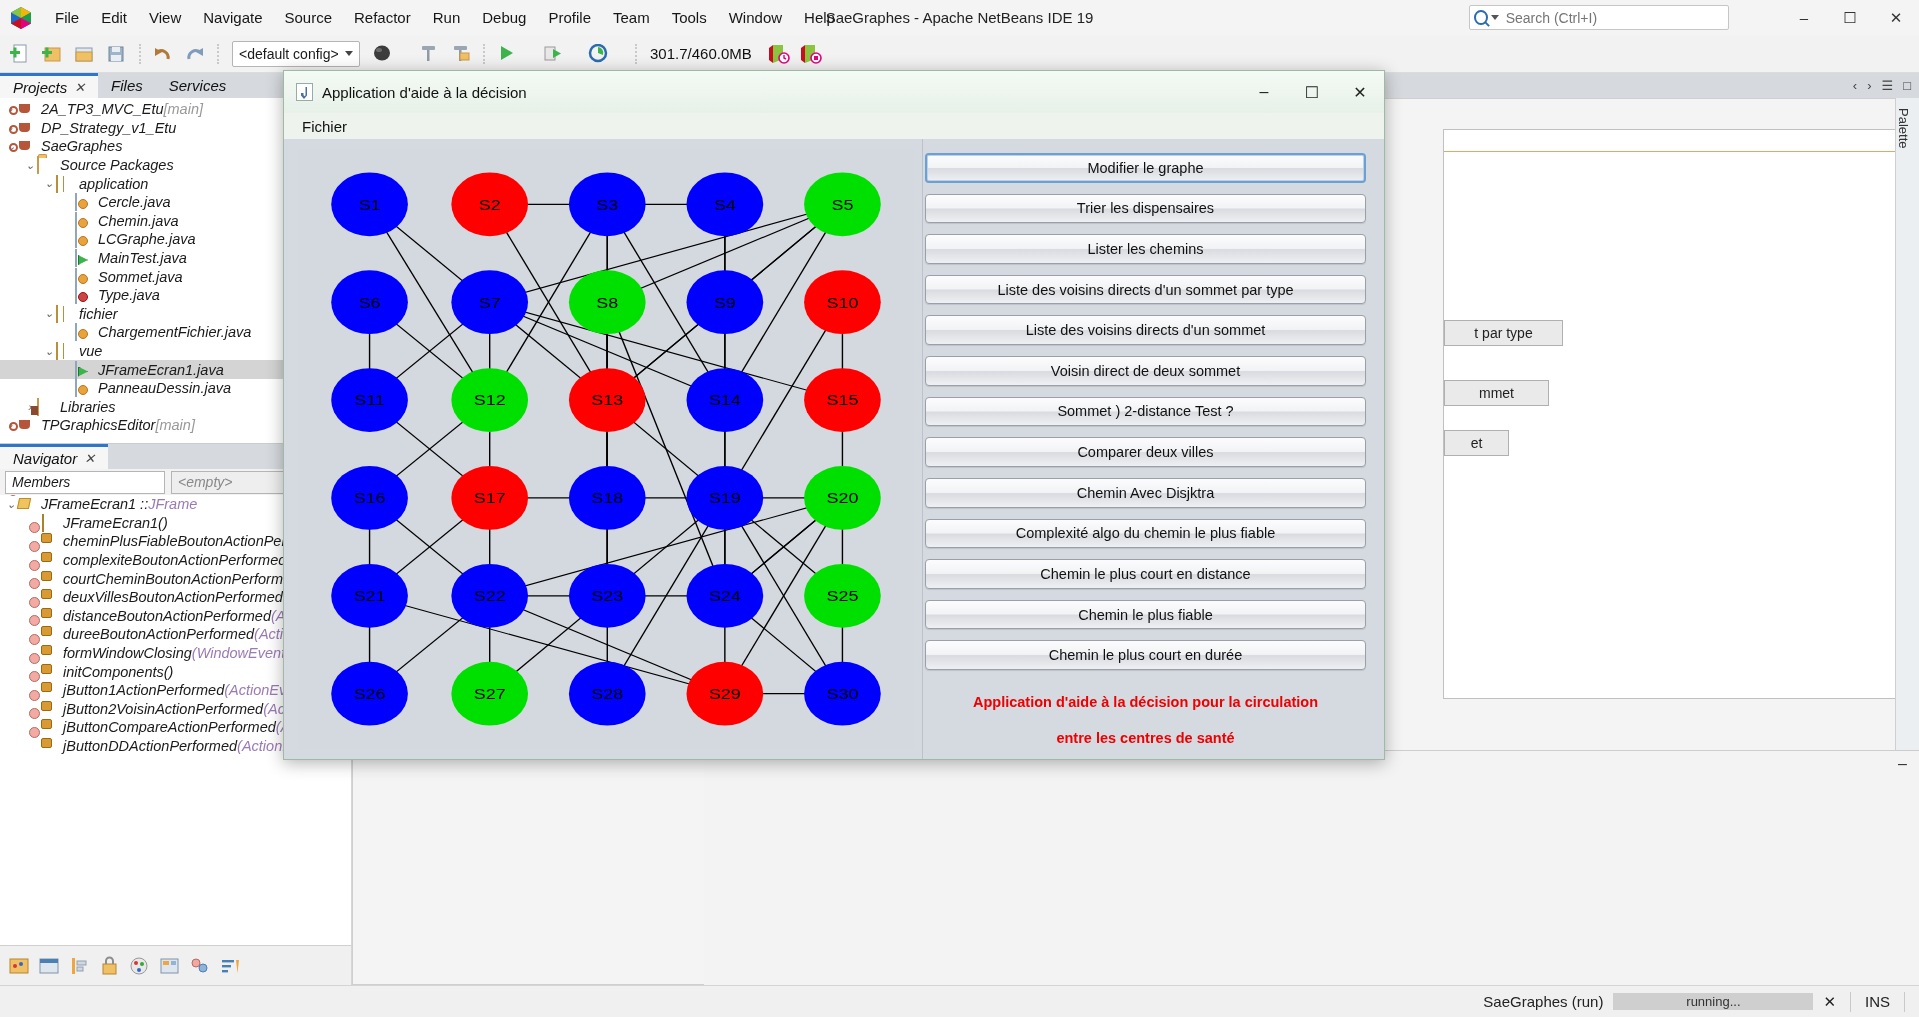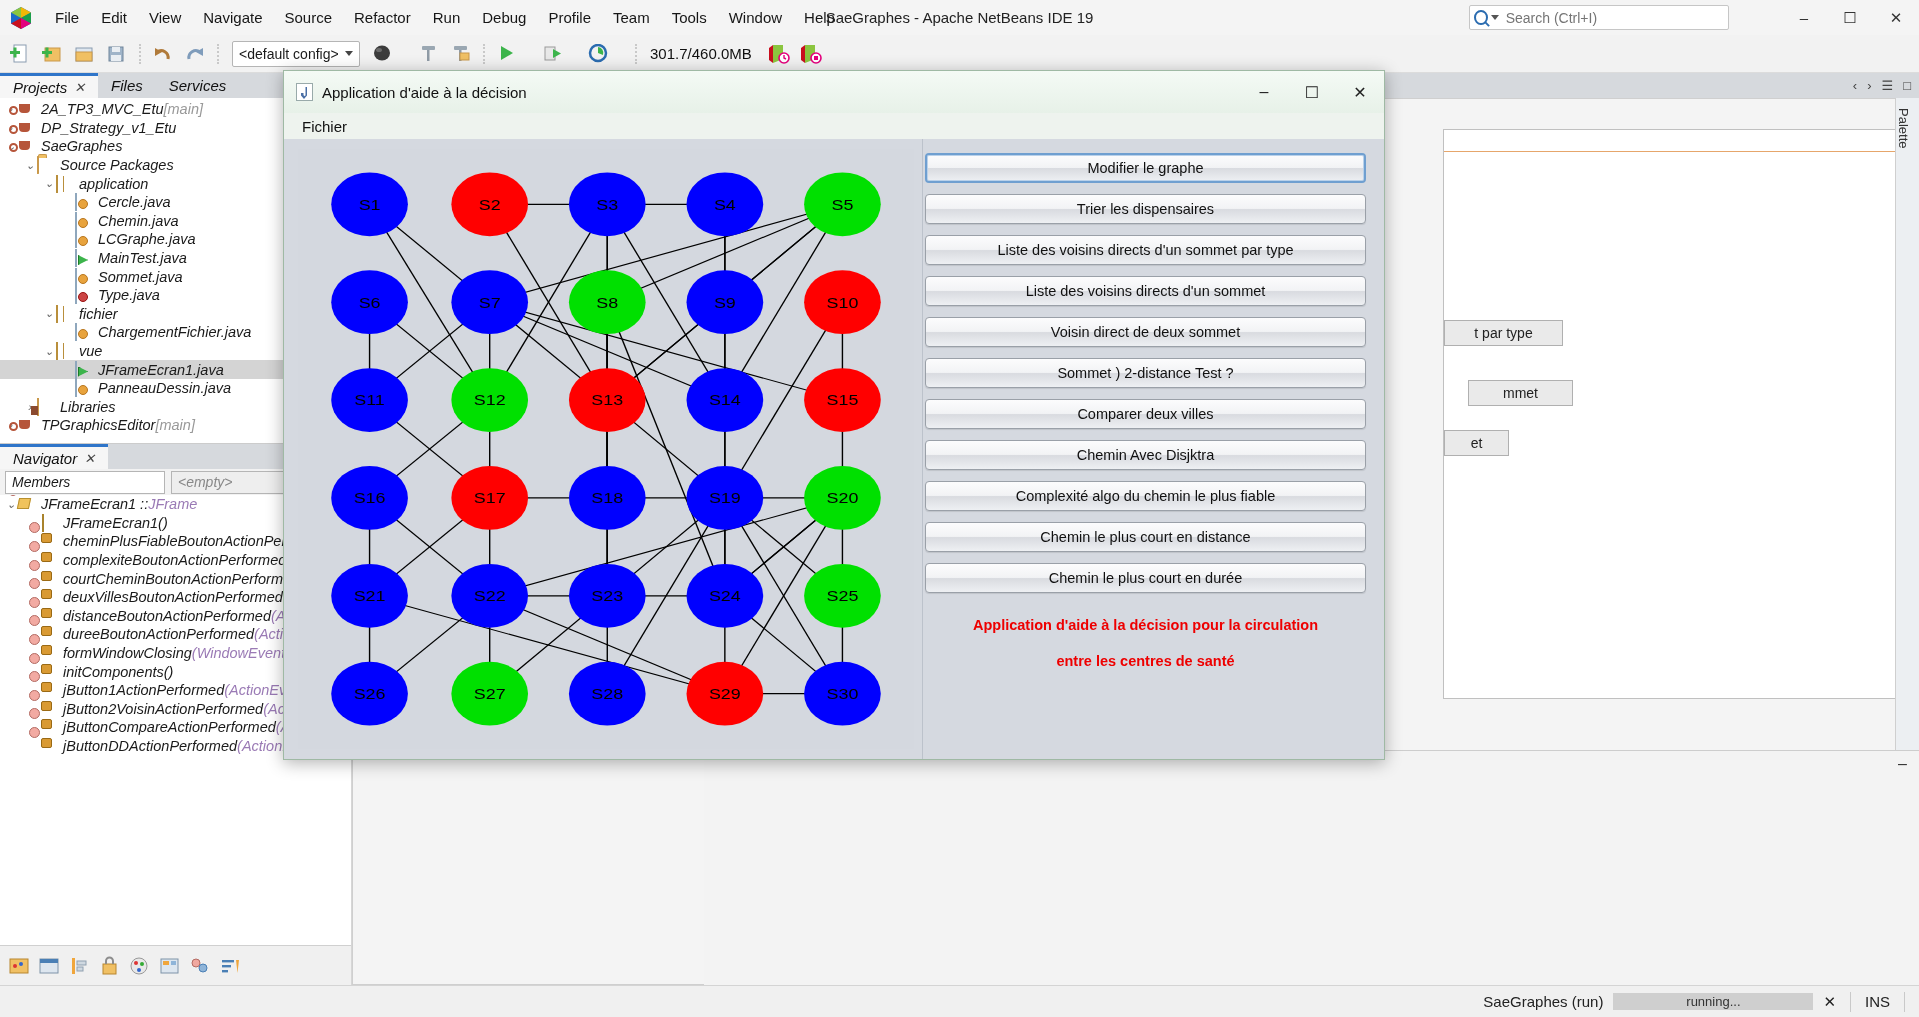--- a/index.html
+++ b/index.html
@@ -610,21 +610,21 @@
         <span>›</span>
         <span>☰</span>
         <span>□</span>
       </div>
       <div class="ed-canvas">
         <div class="formpane">
           <div class="fakeframe">
             <div class="tbar"></div>
             <div class="ghost-btn" style="left:470px;top:30px;width:14px;height:18px;border:0;background:transparent;">x</div>
             <div class="ghost-btn" style="left:0px;top:190px;width:119px;height:26px;">t par type</div>
-            <div class="ghost-btn" style="left:0px;top:250px;width:105px;height:26px;margin-left:24px;">mmet</div>
+            <div class="ghost-btn" style="left:0px;top:250px;width:105px;height:26px;">mmet</div>
             <div class="ghost-btn" style="left:0px;top:300px;width:65px;height:26px;">et</div>
           </div>
         </div>
       </div>
       <div class="palette">
         <div class="vt">Palette</div>
       </div>
       <div class="outwin">
         <div class="hdr">
           <span>–</span>
@@ -795,20 +795,23 @@
         </svg>
     </div>
     <div class="btnpane" id="btnpane">
         <div class="jbtn focus">
        <span>Modifier le graphe</span>
      </div>
         <div class="jbtn ">
        <span>Trier les dispensaires</span>
      </div>
         <div class="jbtn ">
+       <span>Lister les chemins</span>
+     </div>
+        <div class="jbtn ">
        <span>Liste des voisins directs d'un sommet par type</span>
      </div>
         <div class="jbtn ">
        <span>Liste des voisins directs d'un sommet</span>
      </div>
         <div class="jbtn ">
        <span>Voisin direct de deux sommet</span>
      </div>
         <div class="jbtn ">
        <span>Sommet ) 2-distance Test ?</span>
@@ -817,20 +820,23 @@
        <span>Comparer deux villes</span>
      </div>
         <div class="jbtn ">
        <span>Chemin Avec Disjktra</span>
      </div>
         <div class="jbtn ">
        <span>Complexité algo du chemin le plus fiable</span>
      </div>
         <div class="jbtn ">
        <span>Chemin le plus court en distance</span>
+     </div>
+        <div class="jbtn ">
+       <span>Chemin le plus fiable</span>
      </div>
         <div class="jbtn ">
        <span>Chemin le plus court en durée</span>
      </div>
         <div class="redtxt">Application d'aide à la décision pour la circulation</div>
    <div class="redtxt">entre les centres de santé</div>
       </div>
   </div>
 </div>
 

